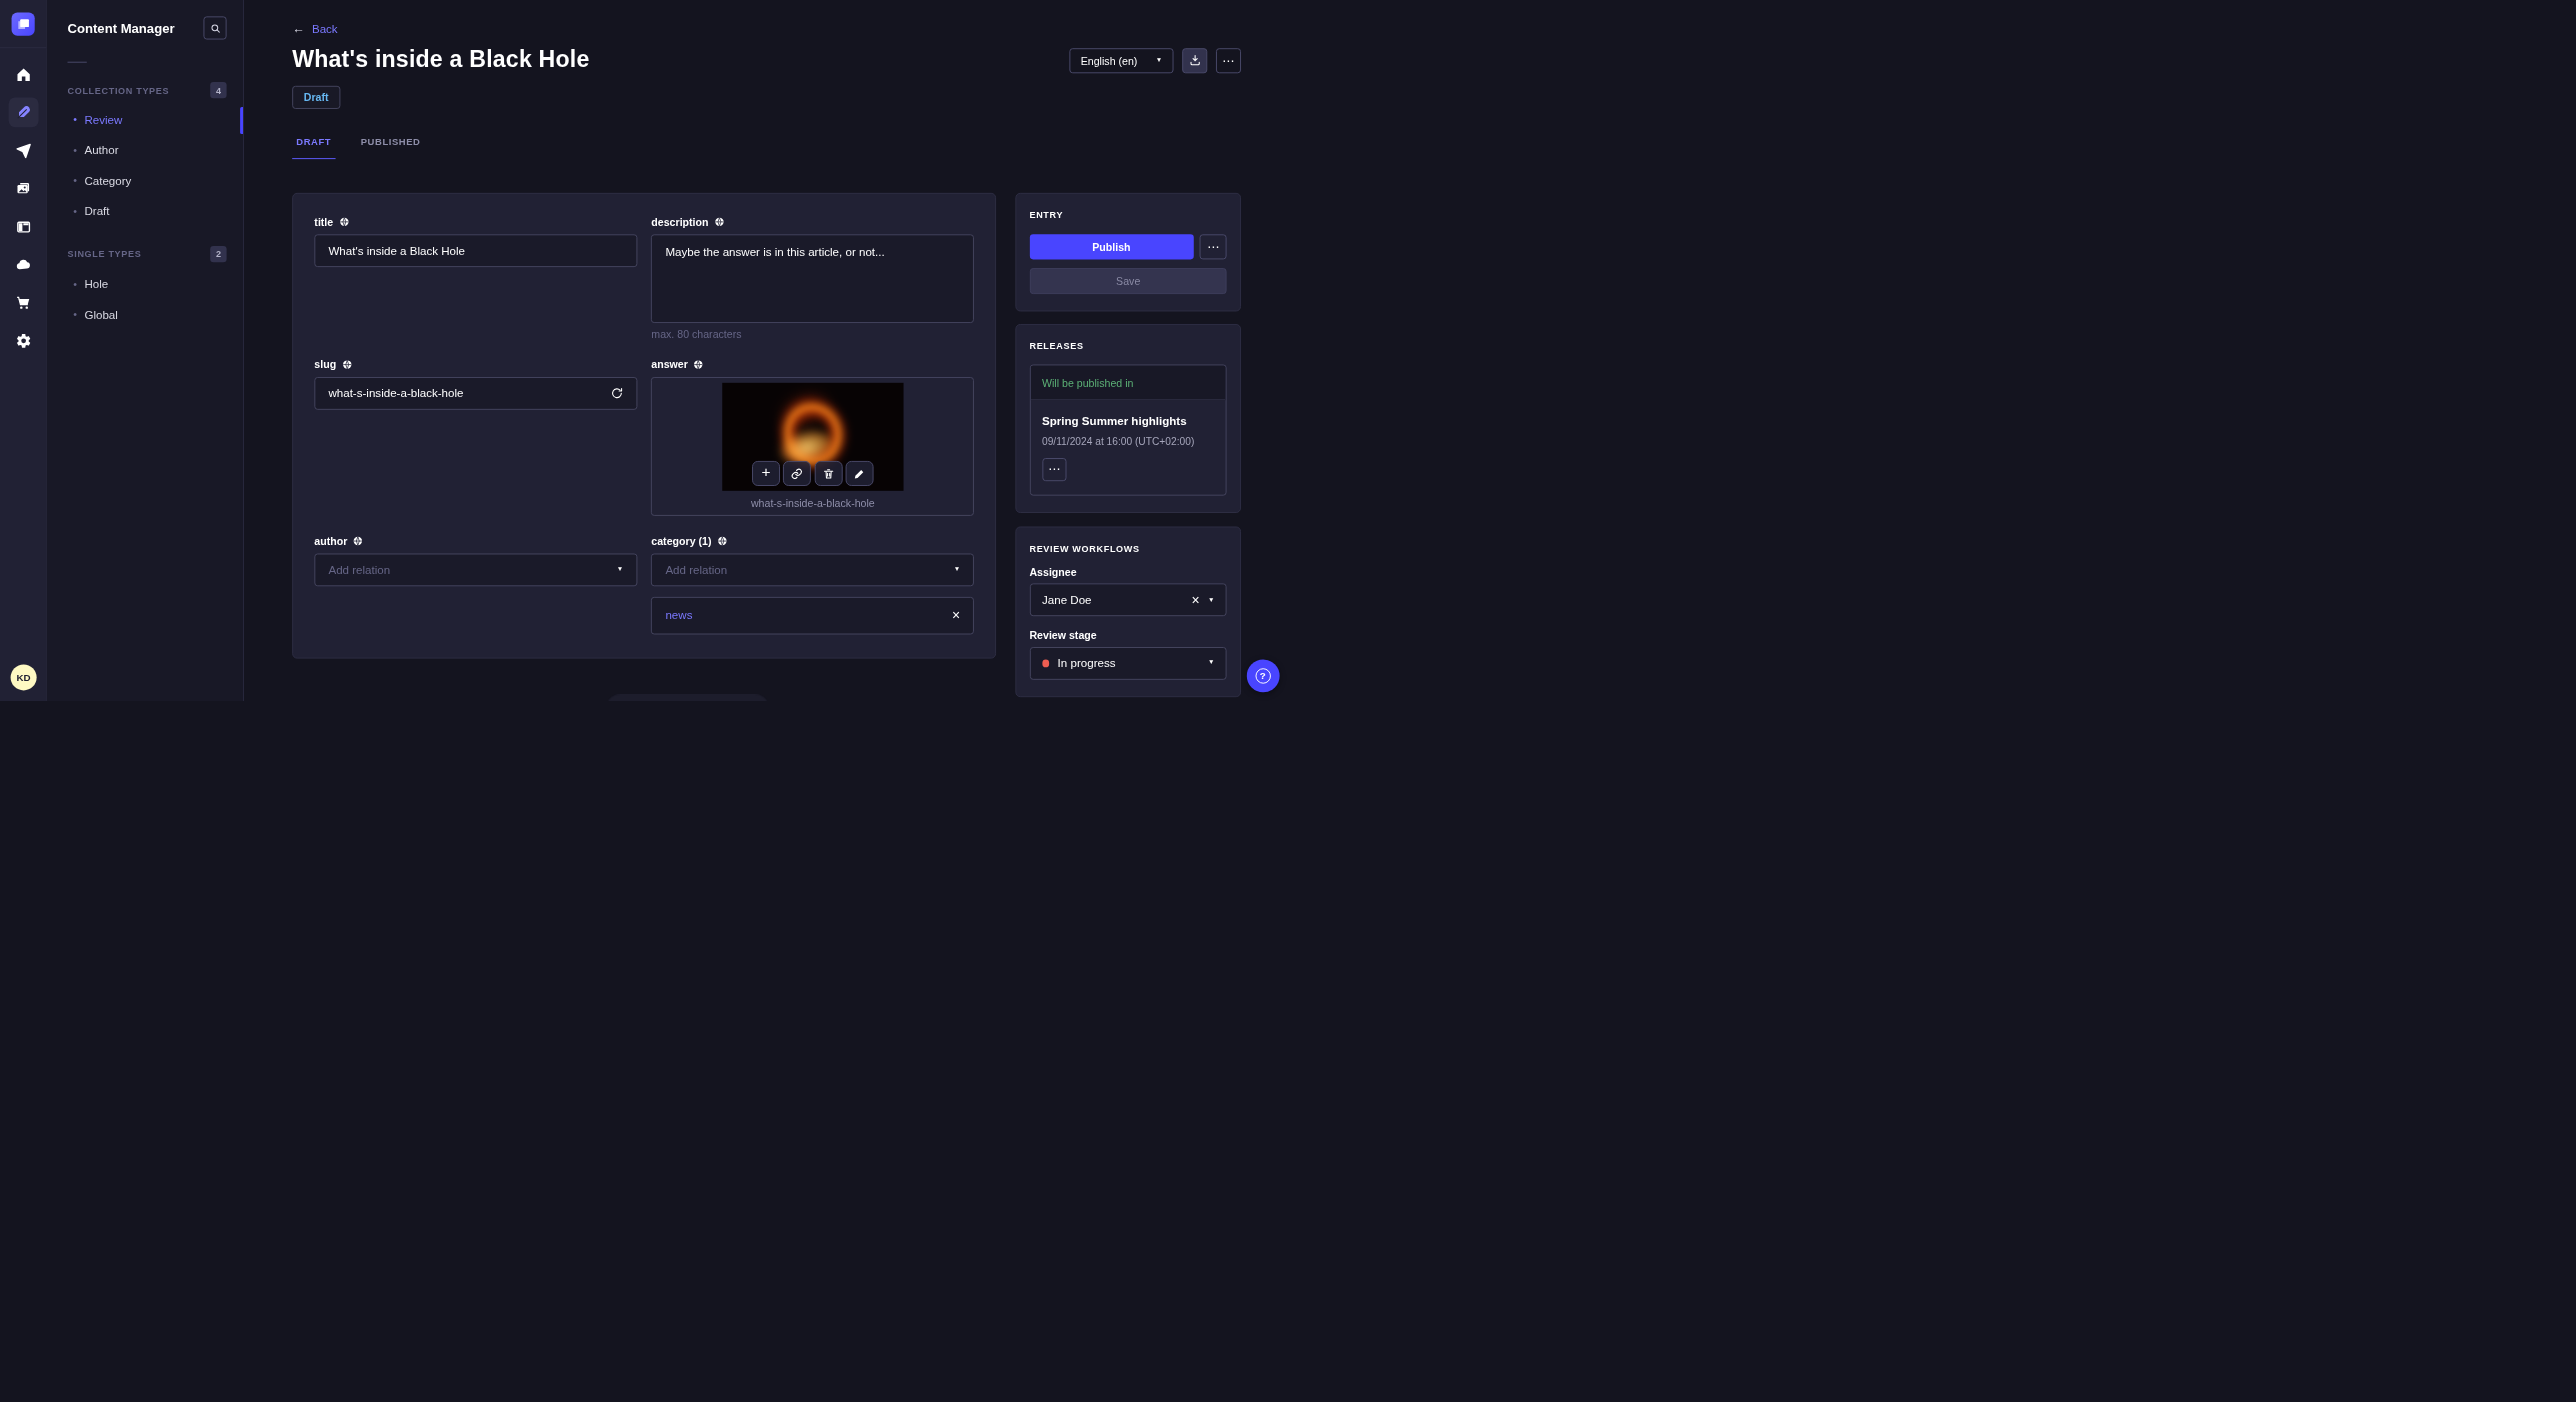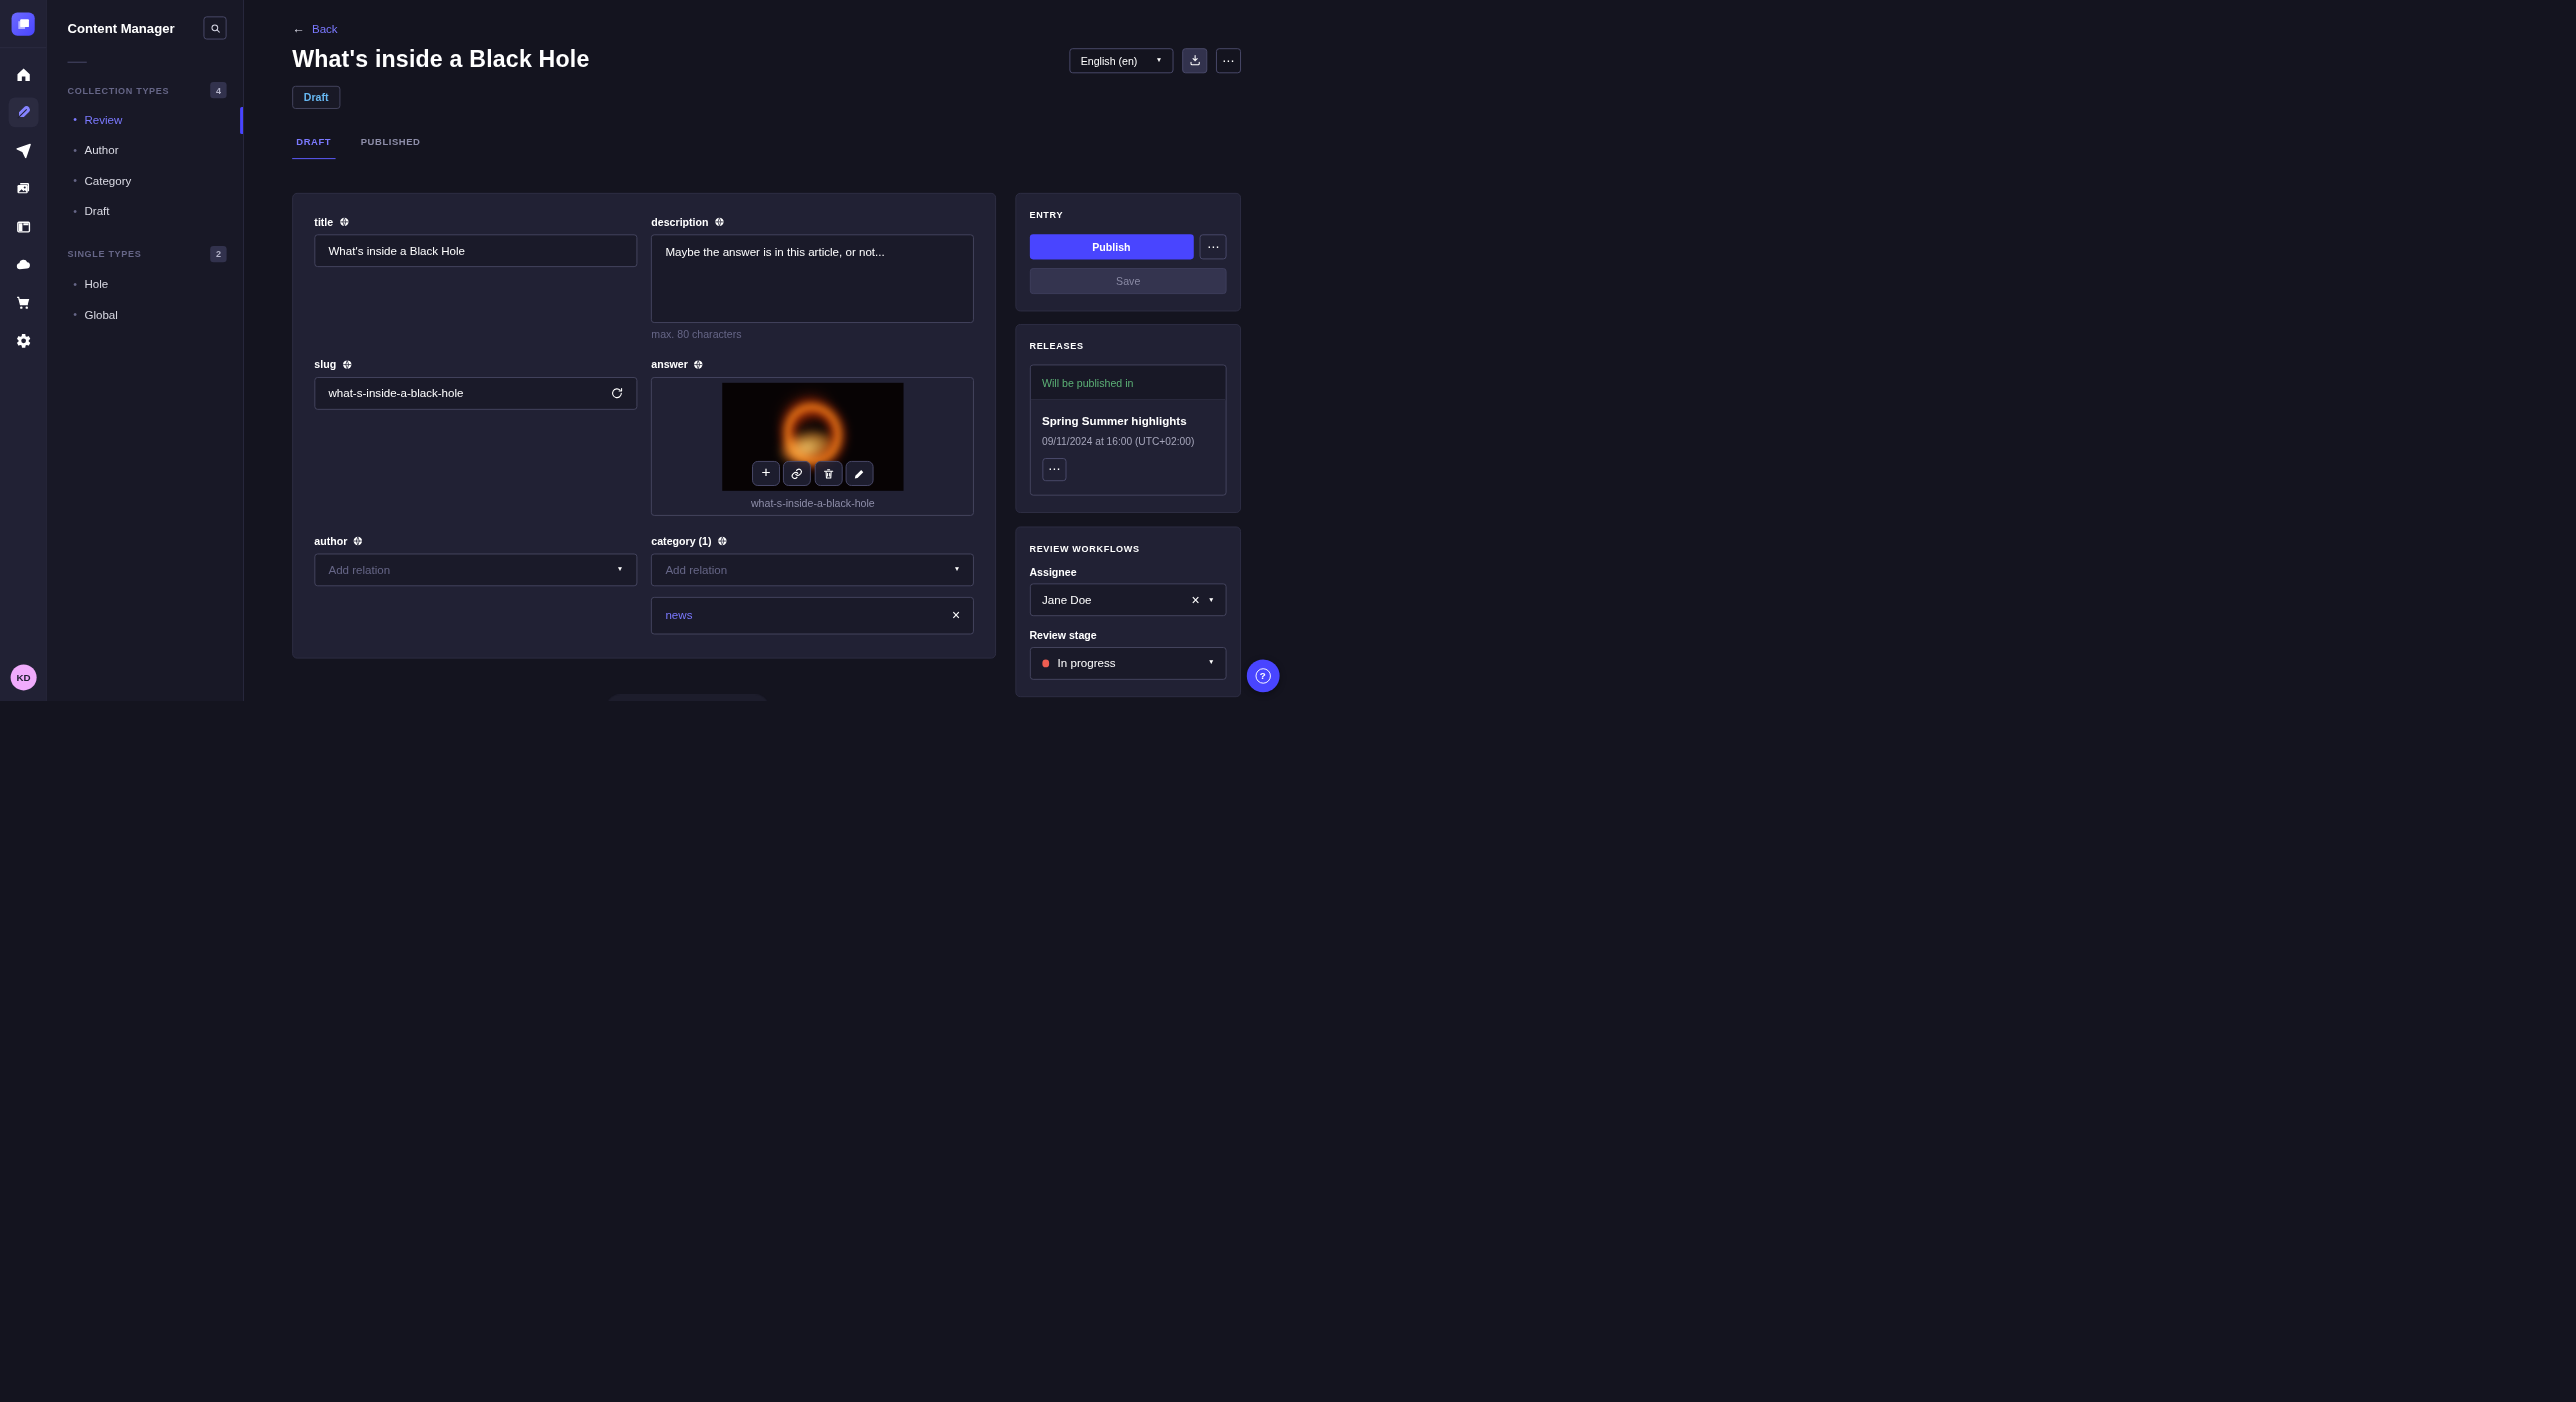--- a/index.html
+++ b/index.html
@@ -17,21 +17,21 @@
     position:relative; overflow:hidden; }
   .rail-logo .lg-a { position:absolute; left:6.8px; top:9.4px; width:7.7px; height:7.7px; background:#b9b8ff; }
   .rail-logo .lg-b { position:absolute; left:9.4px; top:6.8px; width:8.5px; height:8.5px; background:#ffffff;
     border-radius:0.9px; }
   .rail-nav { display:flex; flex-direction:column; align-items:center; margin-top:12px; gap:8.5px; }
   .rail-item { width:31px; height:31px; border-radius:6.8px; display:flex; align-items:center;
     justify-content:center; cursor:pointer; }
   .rail-item.active { background:#2b2b40; }
   .rail-item svg { width:17px; height:17px; }
   .rail-avatar { position:absolute; bottom:11px; left:11px; width:27px; height:27px; border-radius:50%;
-    background:#f0abfc; color:#1d1d30; font-size:10.2px; font-weight:bold; display:flex;
+    background:#fef9c3; color:#1d1d30; font-size:10.2px; font-weight:bold; display:flex;
     align-items:center; justify-content:center;text-align:center; }
 
   
   .subnav { width:204px; background:#181826; flex:none; border-right:0.9px solid #2b2b40;
     position:relative; padding:17px 17px 0 21px; }
   .subnav-header { display:flex; align-items:center; justify-content:space-between; }
   .subnav-title { color:#ffffff; font-size:13.6px; font-weight:bold; }
   .subnav-search { width:24px; height:24px; border:0.9px solid #4a4a6a; border-radius:3.4px;
     background:transparent; display:flex; align-items:center; justify-content:center; cursor:pointer; }
   .subnav-divider { width:20.4px; height:0.9px; background:#4a4a6a; margin-top:23px; }

